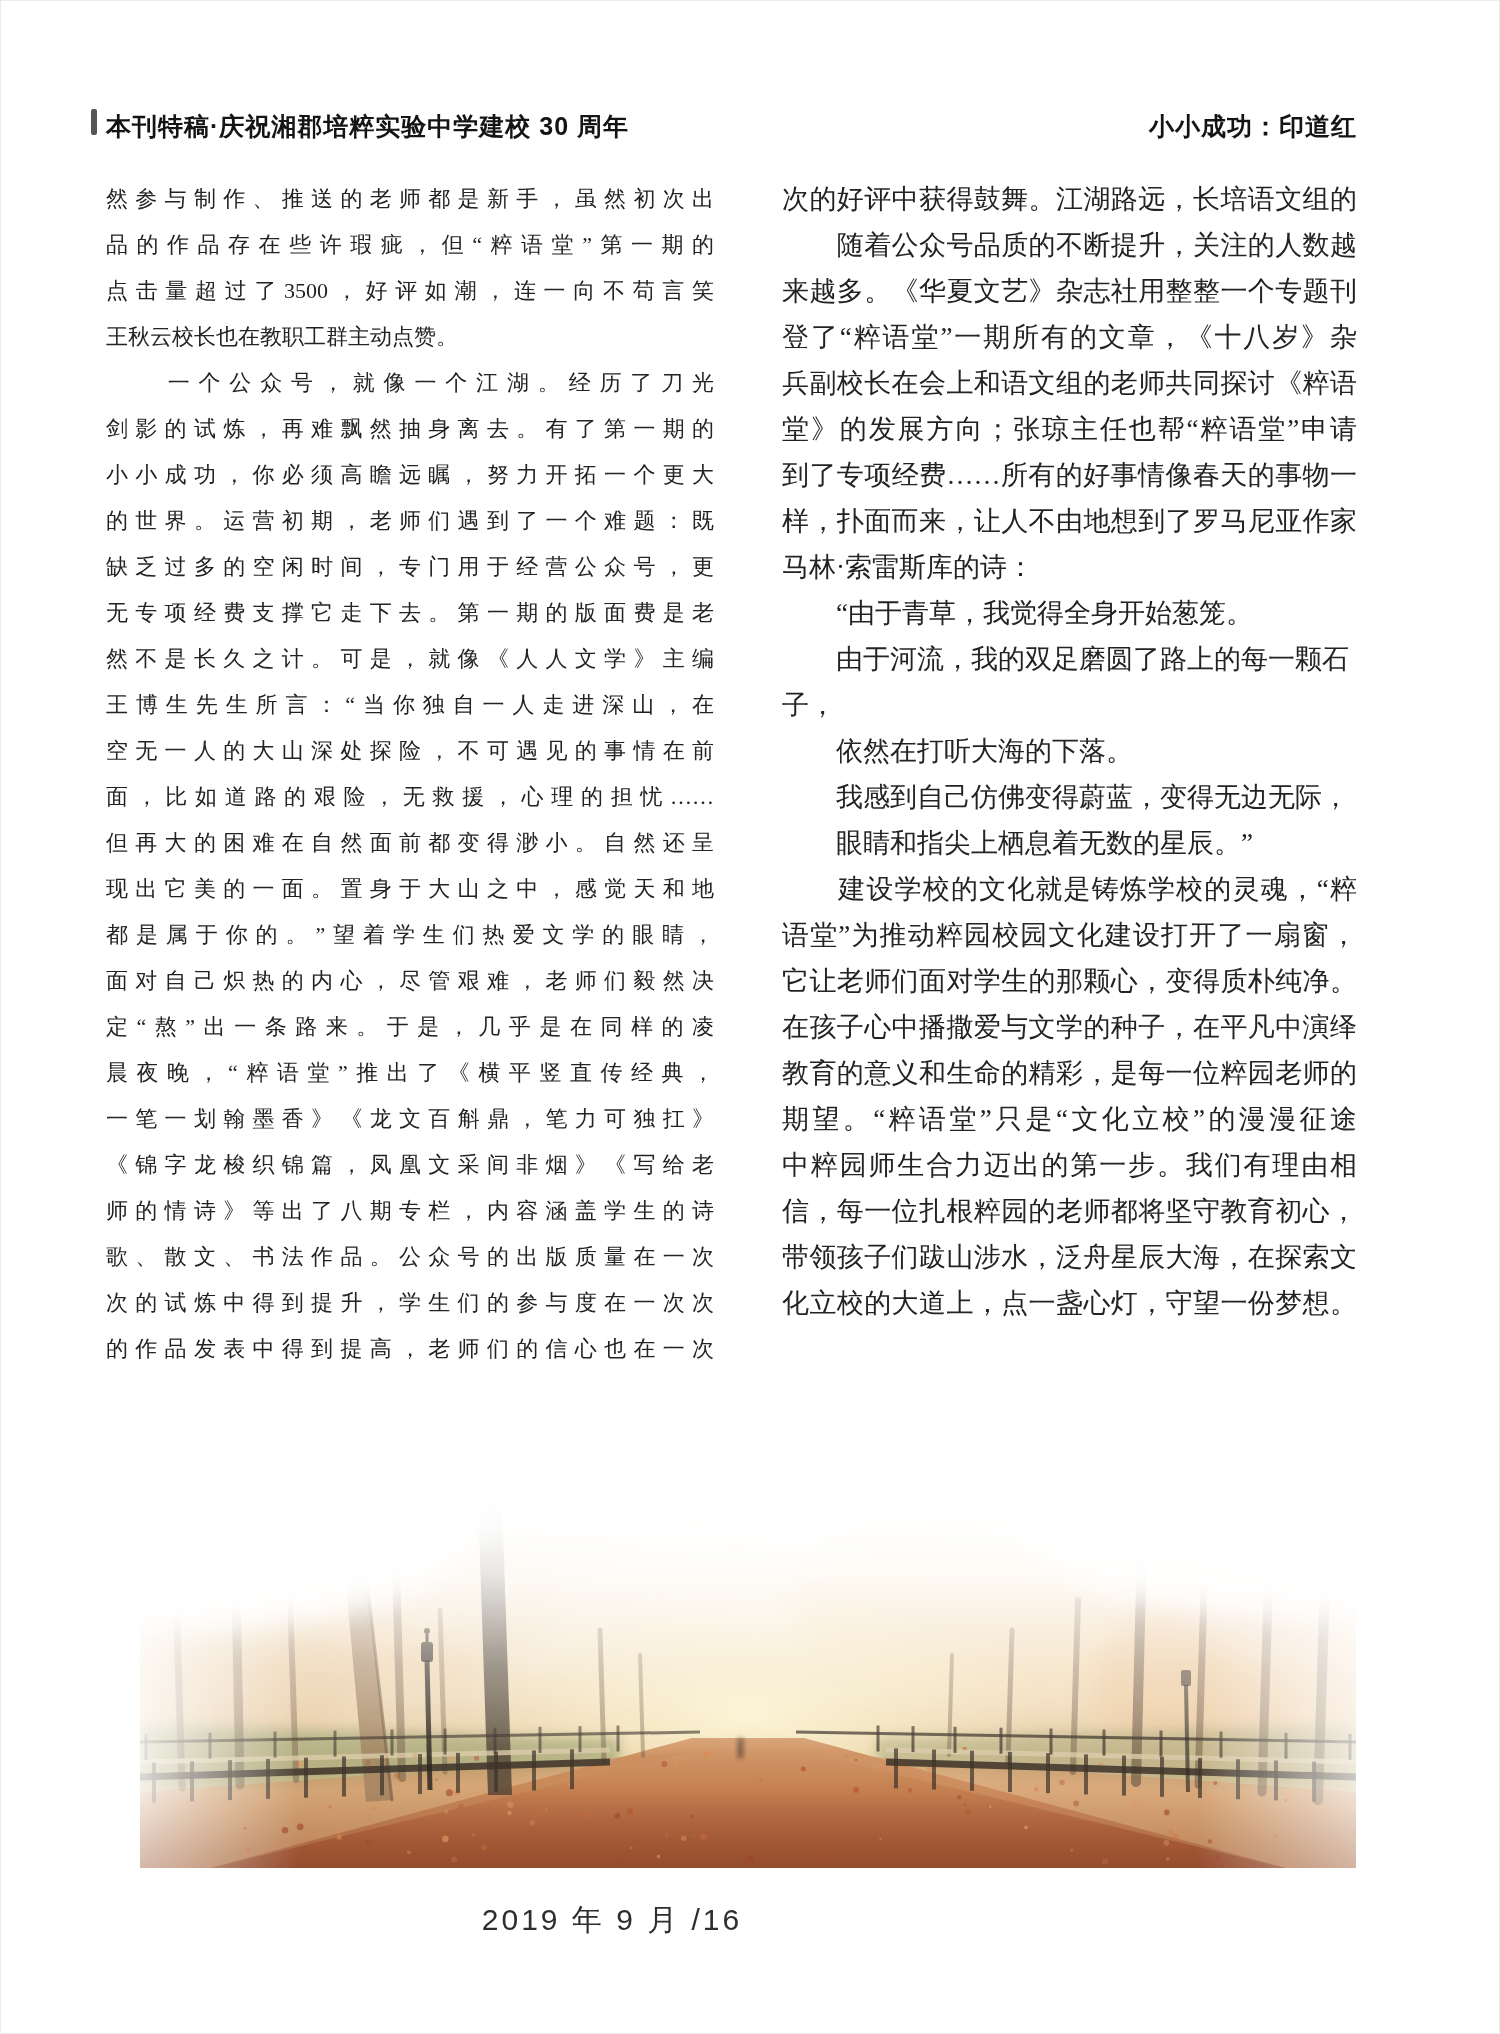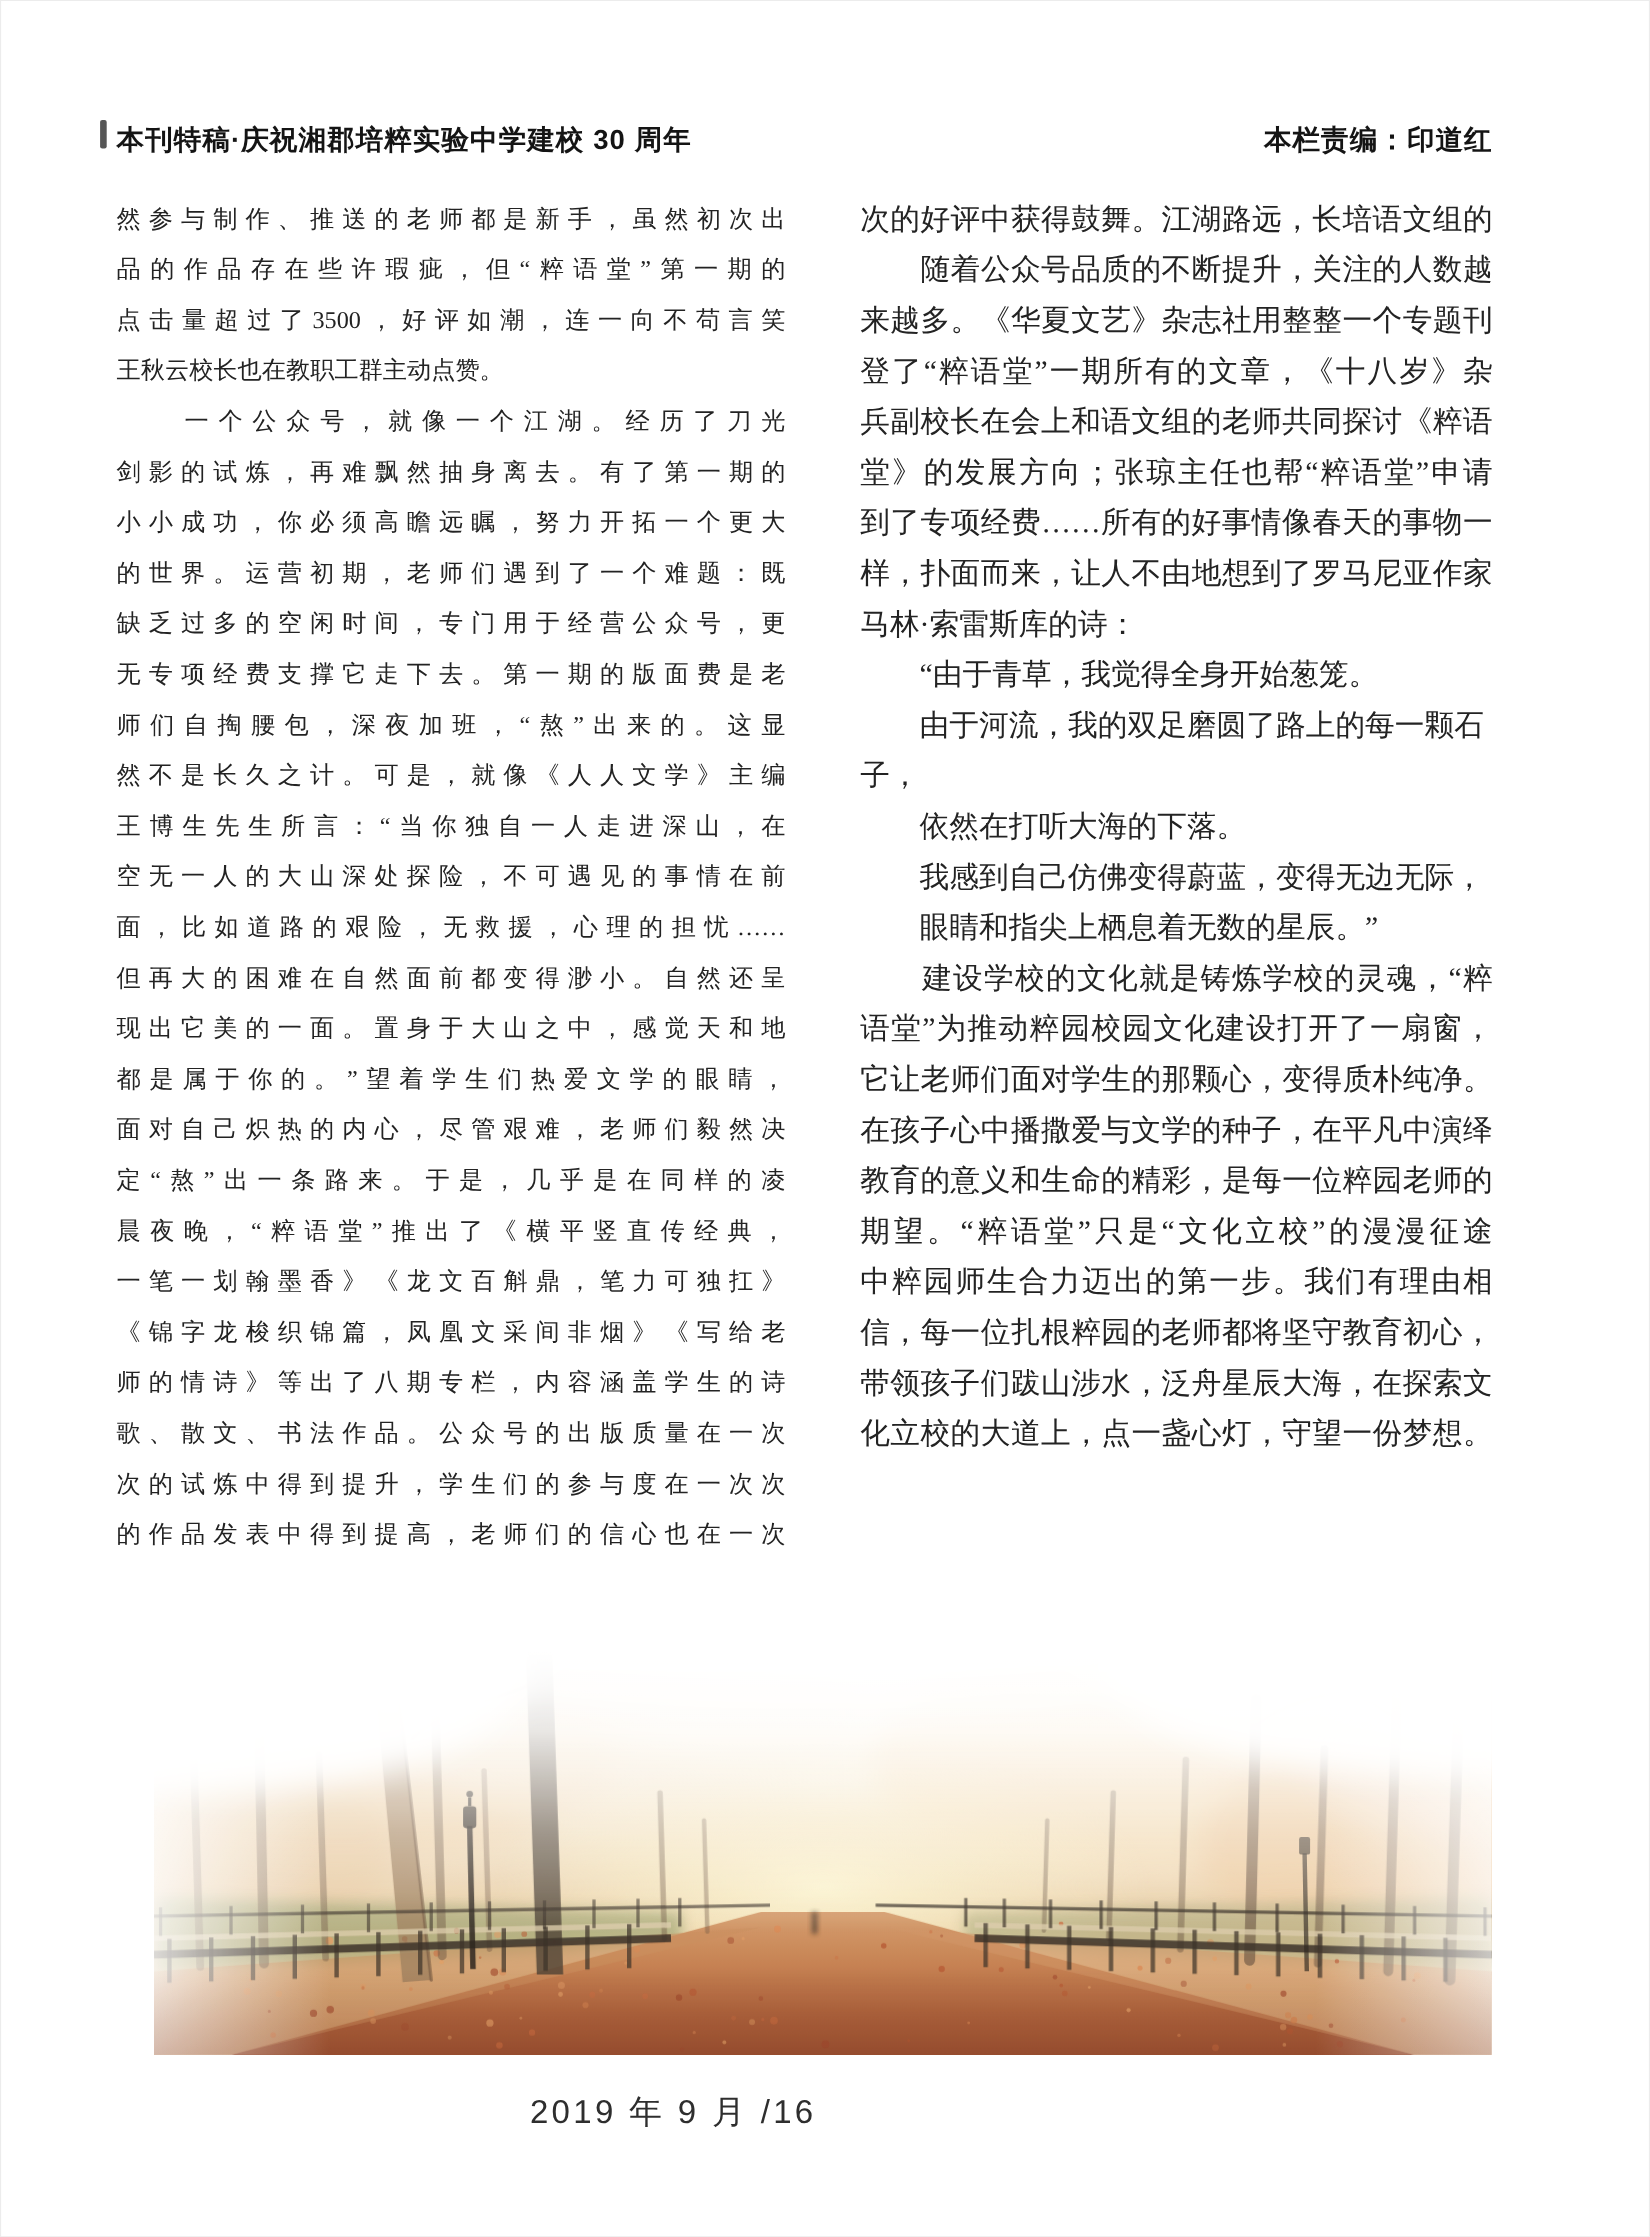--- a/index.html
+++ b/index.html
@@ -42,37 +42,36 @@
   .smudge{
     position:absolute;left:91px;top:109px;width:6px;height:26px;
     background:#1d1d1d;opacity:.75;border-radius:2px;
   }
 </style>
 </head>
 <body>
 
 <div class="header">
   <span>本刊特稿·庆祝湘郡培粹实验中学建校 30 周年</span>
-  <span>本栏责编：印道红</span>
+  <span>小小成功：印道红</span>
 </div>
 
 <div class="smudge"></div>
 
 <div class="col col-left">
     <div class="line jz">然参与制作、推送的老师都是新手，虽然初次出</div>
     <div class="line jz">品的作品存在些许瑕疵，但“粹语堂”第一期的</div>
     <div class="line jz">点击量超过了3500，好评如潮，连一向不苟言笑</div>
     <div class="line">王秋云校长也在教职工群主动点赞。</div>
     <div class="line jz">　　一个公众号，就像一个江湖。经历了刀光</div>
     <div class="line jz">剑影的试炼，再难飘然抽身离去。有了第一期的</div>
     <div class="line jz">小小成功，你必须高瞻远瞩，努力开拓一个更大</div>
     <div class="line jz">的世界。运营初期，老师们遇到了一个难题：既</div>
     <div class="line jz">缺乏过多的空闲时间，专门用于经营公众号，更</div>
     <div class="line jz">无专项经费支撑它走下去。第一期的版面费是老</div>
-    <div class="line jz">师们自掏腰包，深夜加班，“熬”出来的。这显</div>
     <div class="line jz">然不是长久之计。可是，就像《人人文学》主编</div>
     <div class="line jz">王博生先生所言：“当你独自一人走进深山，在</div>
     <div class="line jz">空无一人的大山深处探险，不可遇见的事情在前</div>
     <div class="line jz">面，比如道路的艰险，无救援，心理的担忧……</div>
     <div class="line jz">但再大的困难在自然面前都变得渺小。自然还呈</div>
     <div class="line jz">现出它美的一面。置身于大山之中，感觉天和地</div>
     <div class="line jz">都是属于你的。”望着学生们热爱文学的眼睛，</div>
     <div class="line jz">面对自己炽热的内心，尽管艰难，老师们毅然决</div>
     <div class="line jz">定“熬”出一条路来。于是，几乎是在同样的凌</div>
     <div class="line jz">晨夜晚，“粹语堂”推出了《横平竖直传经典，</div>

